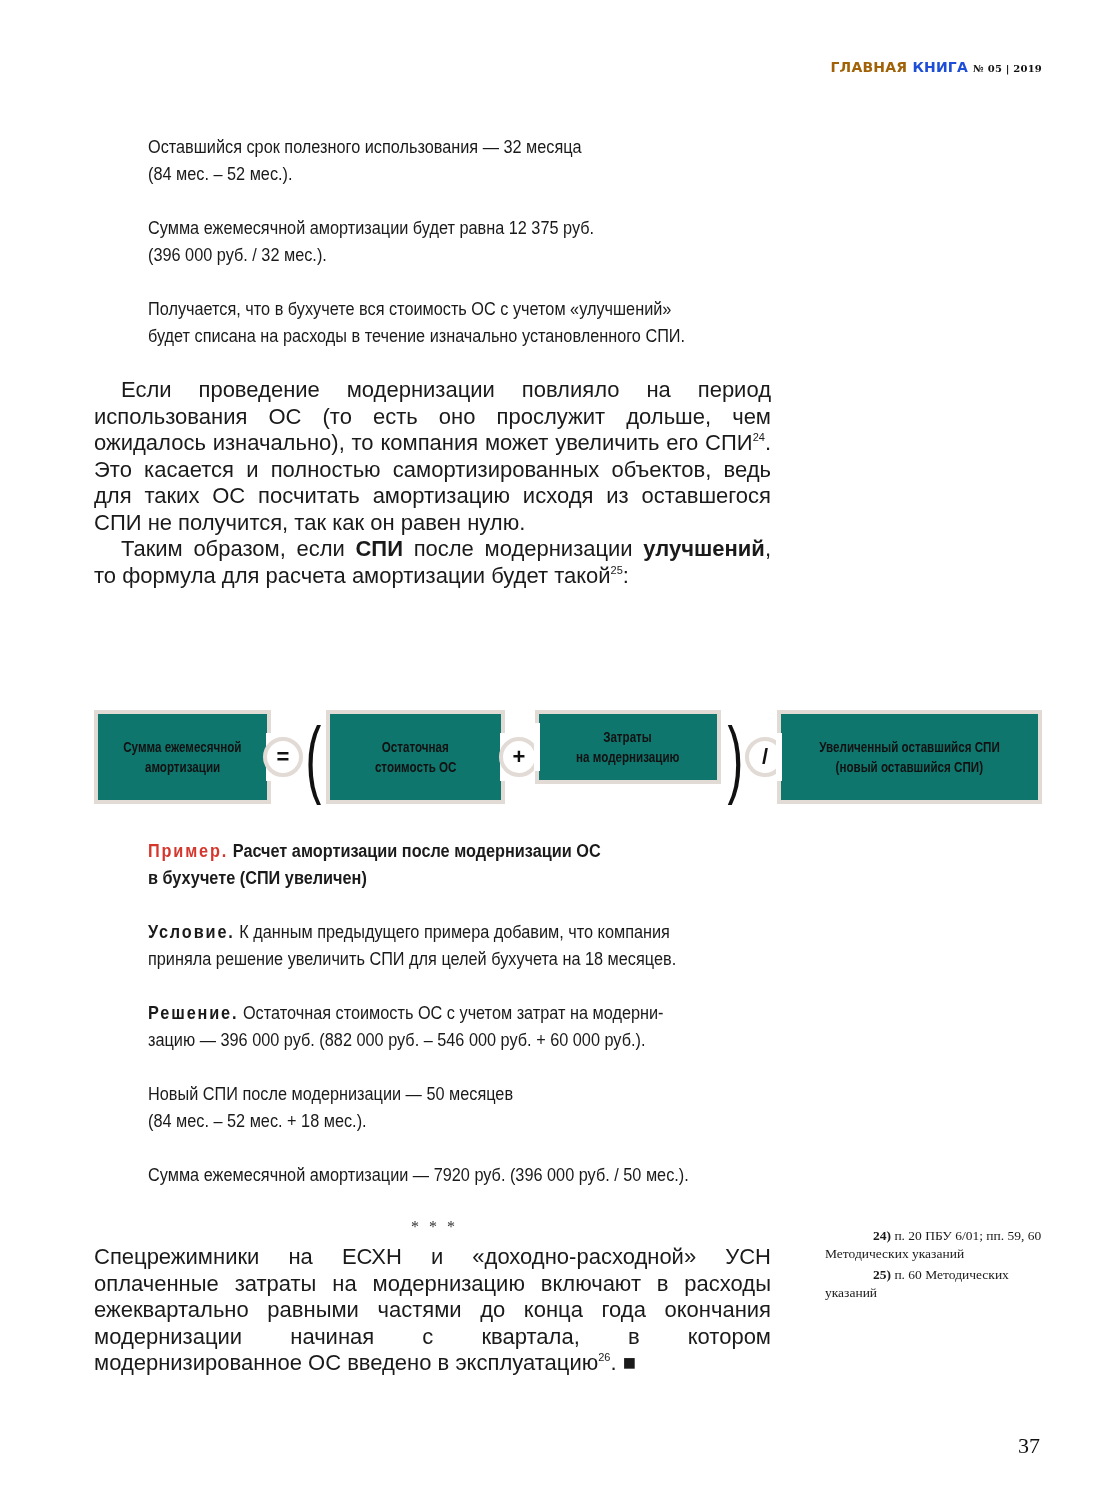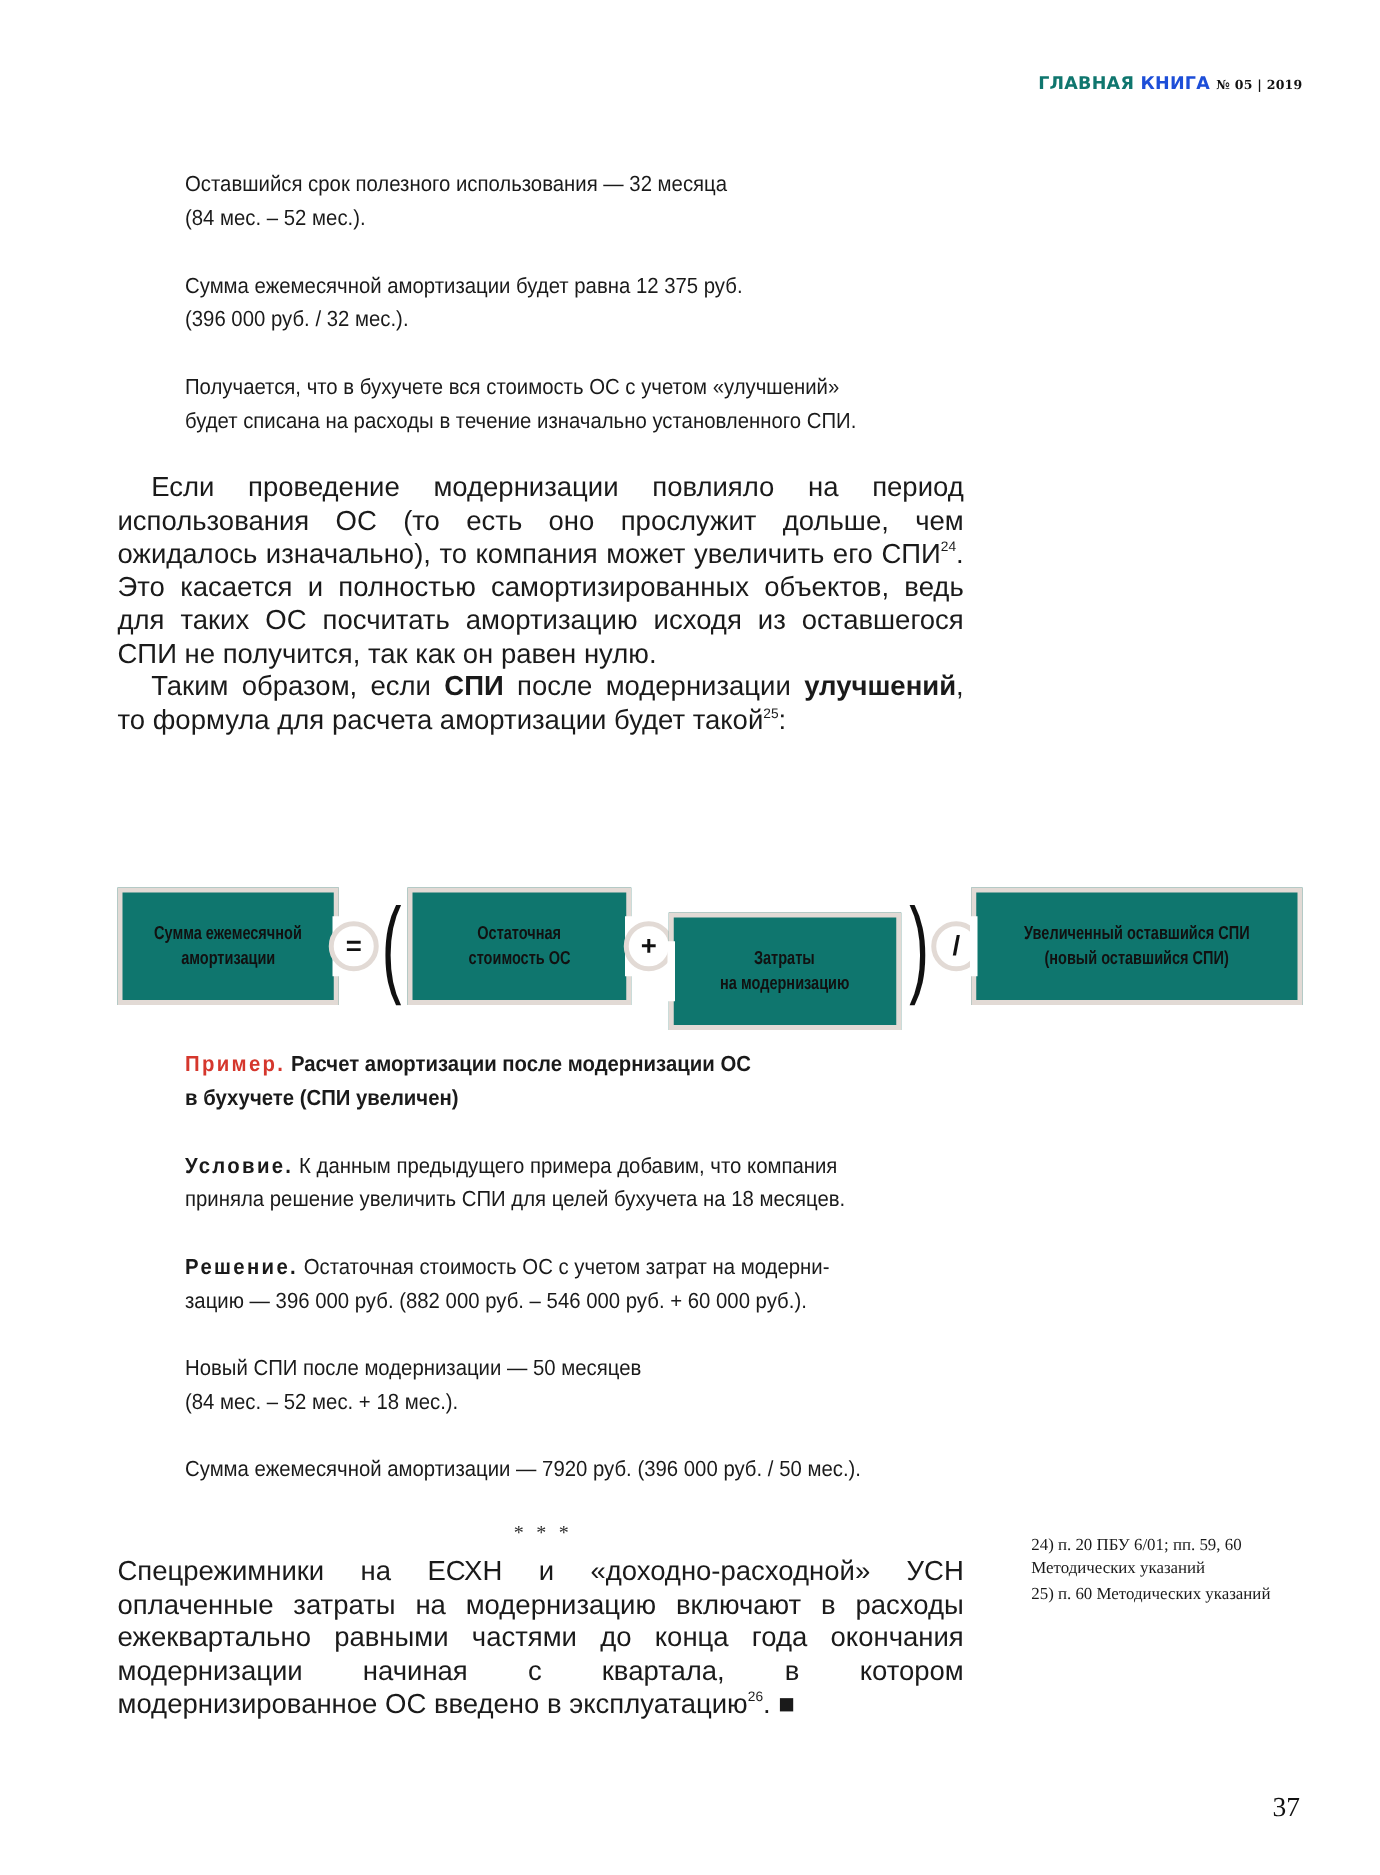--- a/index.html
+++ b/index.html
@@ -1,21 +1,21 @@
 <!DOCTYPE html>
 <html><head>
 <meta charset="utf-8">
 <style>
   html, body { margin: 0; padding: 0; background: #ffffff; }
   body { width: 1104px; height: 1500px; position: relative; overflow: hidden; color: #1a1a1a; }
   .abs { position: absolute; }
 
   
   .header { top: 59px; right: 62px; font-family: "DejaVu Sans", sans-serif; font-weight: bold; font-size: 14px; letter-spacing: 0.2px; white-space: nowrap; }
-  .header .brand1 { color: #0f766e; }
+  .header .brand1 { color: #a16207; }
   .header .brand2 { color: #1d4ed8; }
   .header .issue { font-family: "DejaVu Serif", serif; color: #111; font-size: 10px; }
 
   
   .sans { font-family: "Liberation Sans", sans-serif; font-size: 17.5px; line-height: 27px; color: #1a1a1a; transform: scaleX(0.93); transform-origin: left top; white-space: nowrap; }
 
   
   .serif { font-family: Liberation Sans, sans-serif; font-size: 22px; line-height: 26.5px; color: #1a1a1a; text-align: justify; text-align-last: left; }
   .serif p { margin: 0; text-indent: 27px; }
   .serif sup { font-size: 11px; vertical-align: 9px; line-height: 0; }
@@ -33,21 +33,21 @@
   
   .ex-label-red { color: #d5372d; font-weight: bold; letter-spacing: 2px; }
   .ex-label { font-weight: bold; letter-spacing: 2px; }
   .bold { font-weight: bold; }
 
   .stars { font-family: "Liberation Serif", serif; font-size: 16px; color: #333; letter-spacing: 3px; }
 
   
   .footnotes { font-family: "Liberation Serif", serif; font-size: 13.5px; line-height: 18px; color: #1a1a1a; width: 230px; }
   .footnotes .fn { margin-bottom: 3px; }
-  .footnotes b { font-weight: normal; }
+  .footnotes b { font-weight: bold; margin-left: 48px; }
 
   .pagenum { font-family: "Liberation Serif", serif; font-size: 22px; color: #111; }
 </style>
 </head>
 <body>
 
 <div class="abs header">
   <span class="brand1">ГЛАВНАЯ</span>
   <span class="brand2">КНИГА</span>
   <span class="issue">№ 05 | 2019</span>
@@ -74,21 +74,21 @@
     <span><span>Сумма ежемесячной</span><br><span>амортизации</span></span>
   </div>
   <div class="circle" style="left:263px; top:737px;">=</div>
   <div class="paren" style="left:299px; top:714px;">(</div>
 
   <div class="fbox gap-r" style="left:326px; top:710px; width:179px; height:94px;">
     <span><span>Остаточная</span><br><span>стоимость ОС</span></span>
   </div>
   <div class="circle" style="left:499px; top:737px;">+</div>
 
-  <div class="fbox gap-l" style="left:535px; top:710px; width:186px; height:94px;margin-top:20px;">
+  <div class="fbox gap-l" style="left:535px; top:710px; width:186px; height:74px;">
     <span><span>Затраты</span><br><span>на модернизацию</span></span>
   </div>
   <div class="paren" style="left:721px; top:714px;">)</div>
   <div class="circle" style="left:745px; top:737px;">/</div>
 
   <div class="fbox gap-l" style="left:777px; top:710px; width:265px; height:94px;">
     <span><span>Увеличенный оставшийся СПИ</span><br><span>(новый оставшийся СПИ)</span></span>
   </div>
 </div>
 

